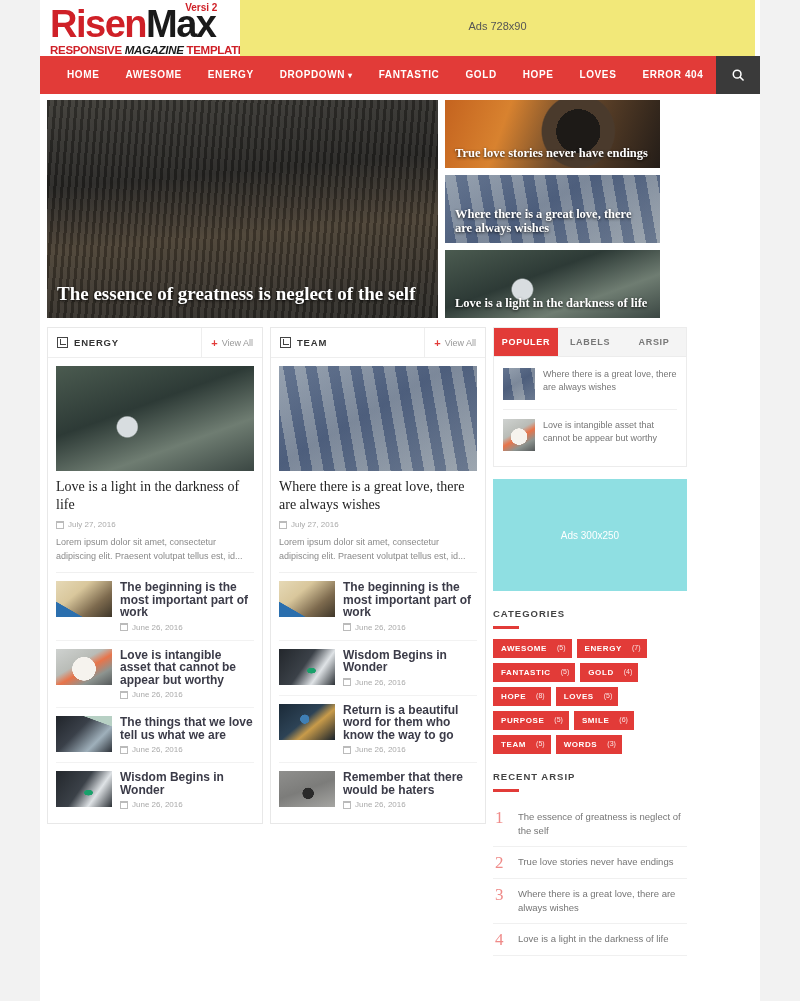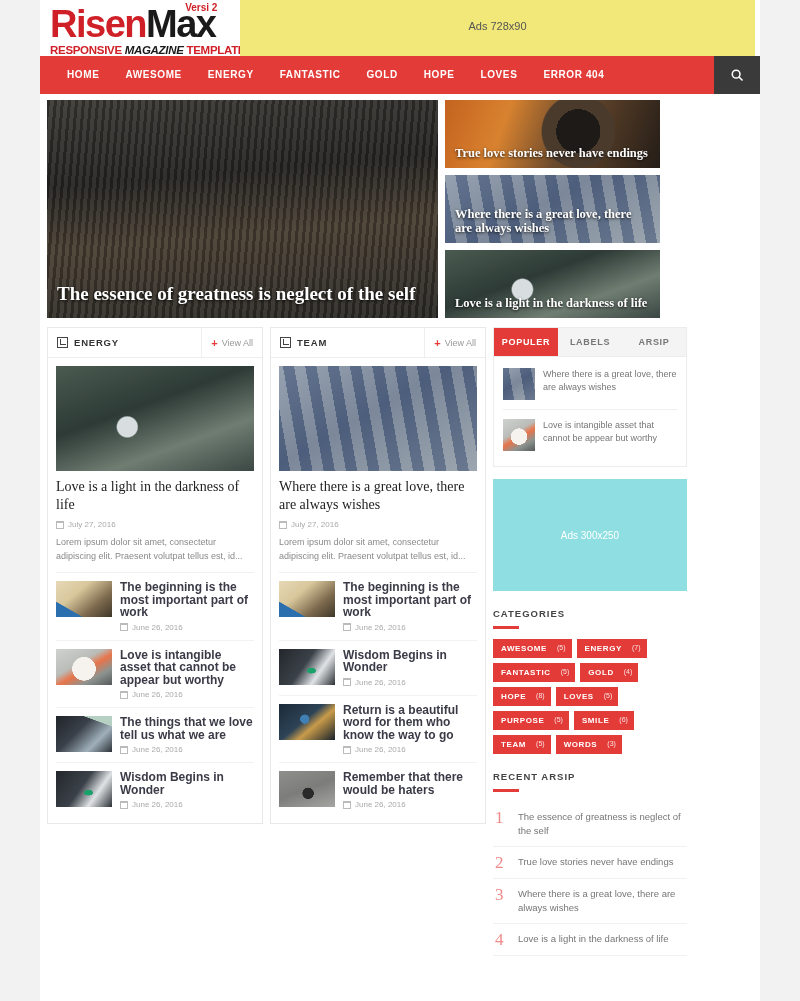--- a/index.html
+++ b/index.html
@@ -159,20 +159,21 @@
       </div>
     </div>
     <div class="ads-top">Ads 728x90</div>
   </div>
 
   <div class="nav">
     <div class="nav-menu" id="navmenu">
           <div class="nav-item">HOME</div>
           <div class="nav-item">AWESOME</div>
           <div class="nav-item">ENERGY</div>
+          <div class="nav-item">DROPDOWN<span class="caret">▾</span></div>
           <div class="nav-item">FANTASTIC</div>
           <div class="nav-item">GOLD</div>
           <div class="nav-item">HOPE</div>
           <div class="nav-item">LOVES</div>
           <div class="nav-item">ERROR 404</div>
         </div>
     <div class="nav-search">
       <svg viewBox="0 0 24 24" fill="none" stroke="#fff" stroke-width="2.6">
         <circle cx="10.5" cy="10.5" r="6.6"></circle>
             <line x1="15.4" y1="15.4" x2="21.5" y2="21.5"></line>

